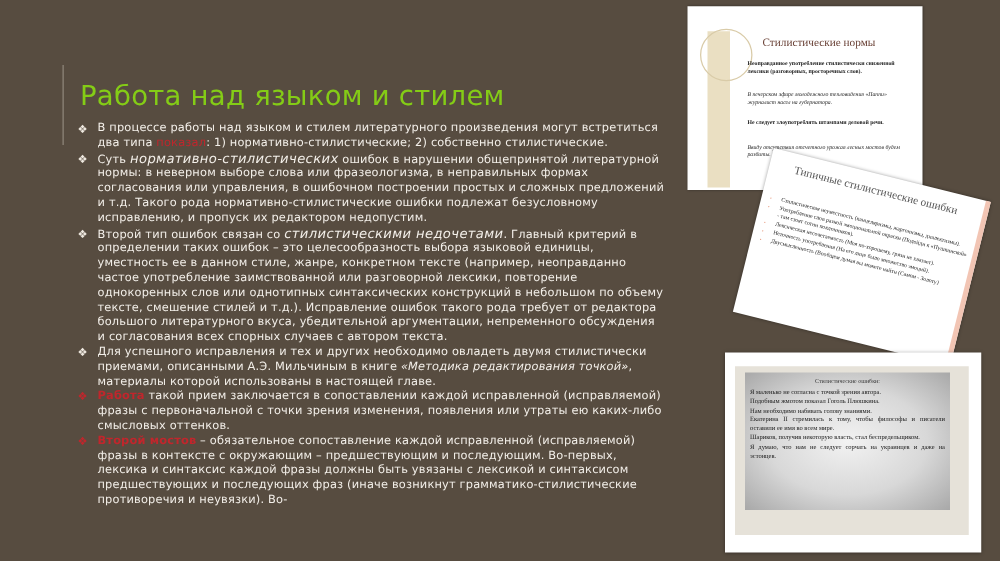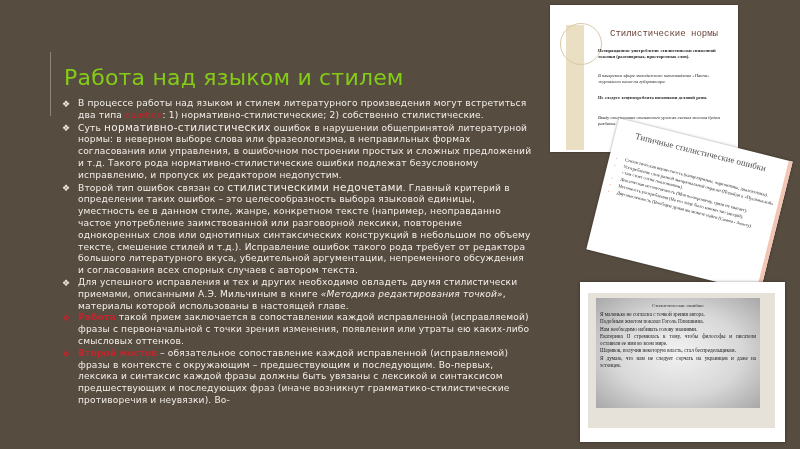--- a/index.html
+++ b/index.html
@@ -20,39 +20,39 @@
   }
   .content {
     position: absolute; left: 62px; top: 98px; width: 470px;
     font-size: 9.1px; line-height: 11.8px; letter-spacing: 0.15px;
   }
   .para { position: relative; padding-left: 16px; margin: 0 0 0 0; }
   .bullet {
     position: absolute; left: 0; top: 1px; font-size: 9px; color: #efe9e0;
   }
   .bullet.red { color: #c0262c; }
-  .em { font-size: 10.5px; letter-spacing: 0.3px; }
+  .em { font-style: italic; font-size: 10.5px; letter-spacing: 0.3px; }
   .red { color: #c0262c; font-weight: bold; }
   .ital { font-style: italic; }
 
   
   .card1 {
     position: absolute; left: 550px; top: 5px; width: 188px; height: 147px;
     background: #ffffff; box-shadow: 0 0 2px rgba(0,0,0,0.4);
   }
   .card1 .band {
     position: absolute; left: 16px; top: 20px; width: 18px; height: 125px;
     background: #eadfc2;
   }
   .card1 .arc {
     position: absolute; left: 10px; top: 18px; width: 40px; height: 40px;
     border: 1px solid #d9cba8; border-radius: 50%;
   }
   .card1 .c-title {
-    position: absolute; left: 60px; top: 24px; font-family: Liberation Mono, monospace;
+    position: absolute; left: 60px; top: 24px; font-family: Liberation Serif, serif;
     font-size: 9px; color: #6b4338;
   }
   .card1 .c-text {
     position: absolute; left: 48px; width: 128px;
     font-family: "Liberation Serif", serif; font-size: 4.6px; line-height: 5.6px; color: #222;
   }
   .card2 {
     position: absolute; left: 600px; top: 138px; width: 175px; height: 135px;
     background: #ffffff; transform: rotate(14deg); transform-origin: center;
     border-right: 4px solid #f2c5b4; box-shadow: 0 0 3px rgba(0,0,0,0.4);
@@ -91,21 +91,21 @@
 </style>
 </head>
 <body>
 
 <div class="accent-line"></div>
 <h1 class="title">Работа над языком и стилем</h1>
 
 <div class="content">
   <p class="para">
     <span class="bullet">❖</span>
-    <span>В процессе работы над языком и стилем литературного произведения могут встретиться два типа </span><span class="red" style="font-weight:normal">ошибок</span><span>: 1) нормативно-стилистические; 2) собственно стилистические.</span>
+    <span>В процессе работы над языком и стилем литературного произведения могут встретиться два типа </span><span class="red" style="font-weight:normal">показал</span><span>: 1) нормативно-стилистические; 2) собственно стилистические.</span>
   </p>
   <p class="para">
     <span class="bullet">❖</span>
     <span>Суть </span><span class="em">нормативно-стилистических</span><span> ошибок в нарушении общепринятой литературной нормы: в неверном выборе слова или фразеологизма, в неправильных формах согласования или управления, в ошибочном построении простых и сложных предложений и т.д. Такого рода нормативно-стилистические ошибки подлежат безусловному исправлению, и пропуск их редактором недопустим.</span>
   </p>
   <p class="para">
     <span class="bullet">❖</span>
     <span>Второй тип ошибок связан со </span><span class="em">стилистическими недочетами</span><span>. Главный критерий в определении таких ошибок – это целесообразность выбора языковой единицы, уместность ее в данном стиле, жанре, конкретном тексте (например, неоправданно частое употребление заимствованной или разговорной лексики, повторение однокоренных слов или однотипных синтаксических конструкций в небольшом по объему тексте, смешение стилей и т.д.). Исправление ошибок такого рода требует от редактора большого литературного вкуса, убедительной аргументации, непременного обсуждения и согласования всех спорных случаев с автором текста.</span>
   </p>
   <p class="para">

